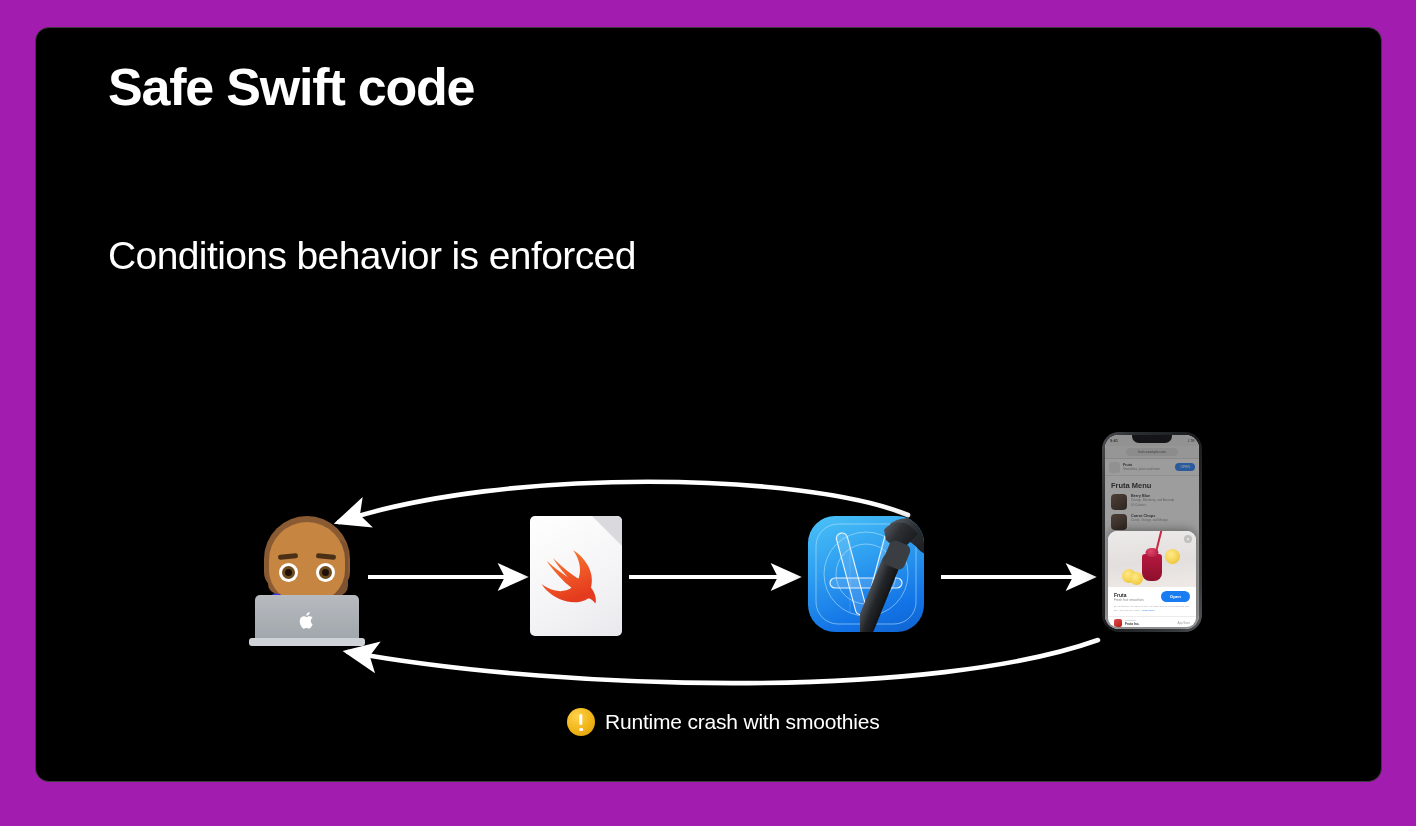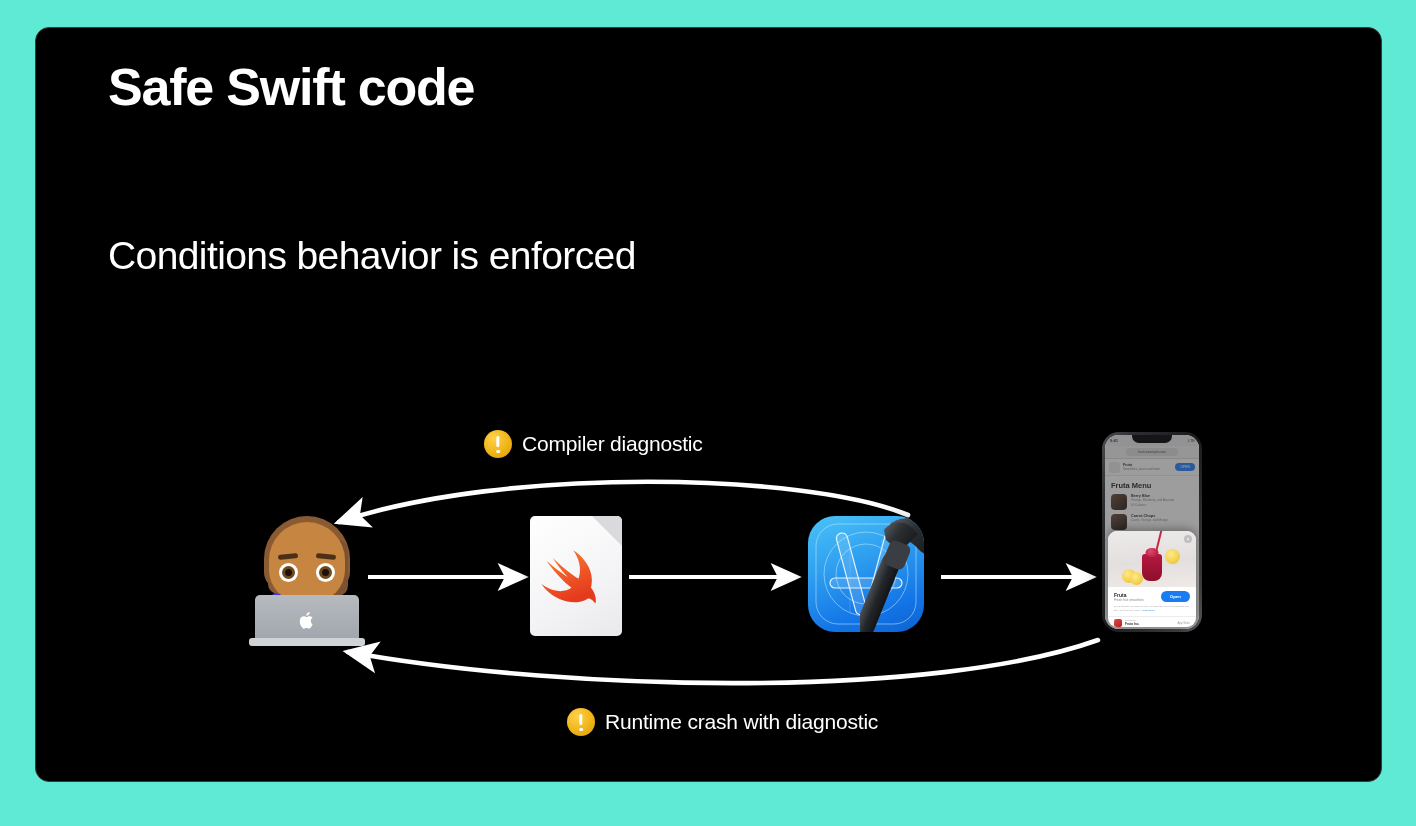--- a/index.html
+++ b/index.html
@@ -3,21 +3,21 @@
 <meta charset="utf-8">
 <title>Safe Swift code</title>
 <style>
   * { margin:0; padding:0; box-sizing:border-box; }
   html,body{
     width:1416px; height:826px;
     background:#000;
     font-family:"Liberation Sans", sans-serif;
     overflow:hidden;
   }
-  .stage{ position:relative; width:1416px; height:826px; background:#5eead4; }
+  .stage{ position:relative; width:1416px; height:826px; background:#a21caf; }
 
   
   .slide{
     position:absolute; left:35px; top:27px;
     width:1347px; height:755px;
     background:#000;
     border:1px solid #3a3a3a;
     border-radius:14px;
     overflow:hidden;
   }
@@ -308,28 +308,24 @@
 
         <line x1="593" y1="549" x2="761" y2="549" stroke="#fff" stroke-width="4" marker-end="url(#ah)"></line>
 
         <line x1="905" y1="549" x2="1056" y2="549" stroke="#fff" stroke-width="4" marker-end="url(#ah)"></line>
 
         <path d="M872,487 C 770,445 470,438 303,494" fill="none" stroke="#fff" stroke-width="4.6" stroke-linecap="round" marker-end="url(#ah)"></path>
 
         <path d="M1062,612 C 900,670 540,665 312,624" fill="none" stroke="#fff" stroke-width="4.6" stroke-linecap="round" marker-end="url(#ah)"></path>
       </svg>
 
-      <div class="lbl lbl-top">
-        <span class="warn"></span>
-        <span class="txt">Compiler diagnostic</span>
-      </div>
 
       <div class="lbl lbl-bottom">
         <span class="warn"></span>
-        <span class="txt">Runtime crash with diagnostic</span>
+        <span class="txt">Runtime crash with smoothies</span>
       </div>
 
       <div class="node dev">
         <div class="torso"></div>
         <div class="hair"></div>
         <div class="head"></div>
         <div class="face">
           <span class="brow l"></span>
           <span class="brow r"></span>
           <span class="eye l">

